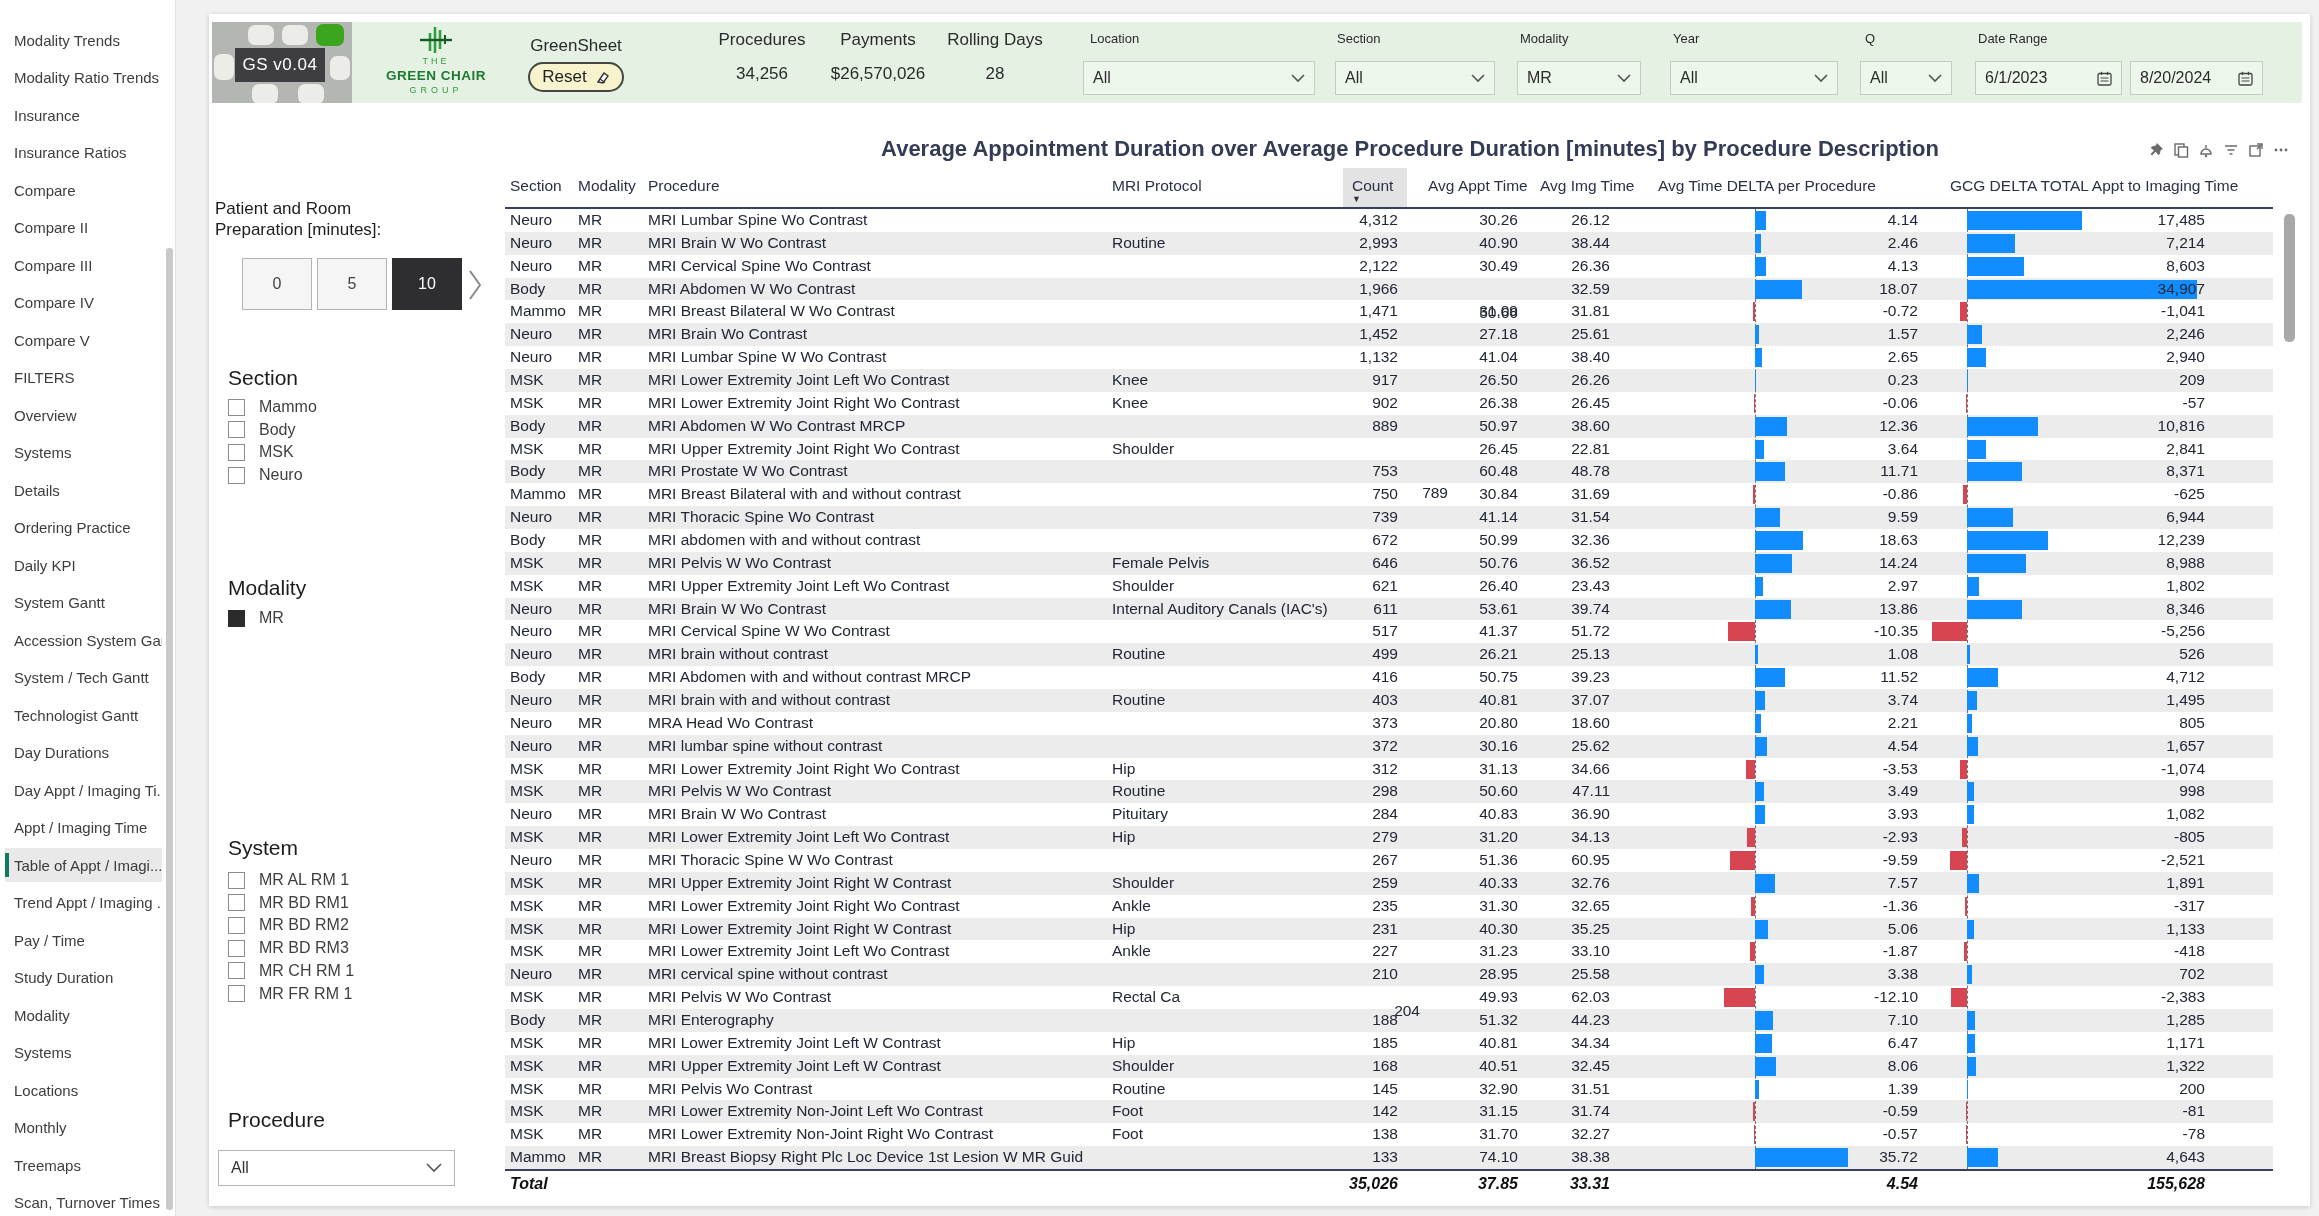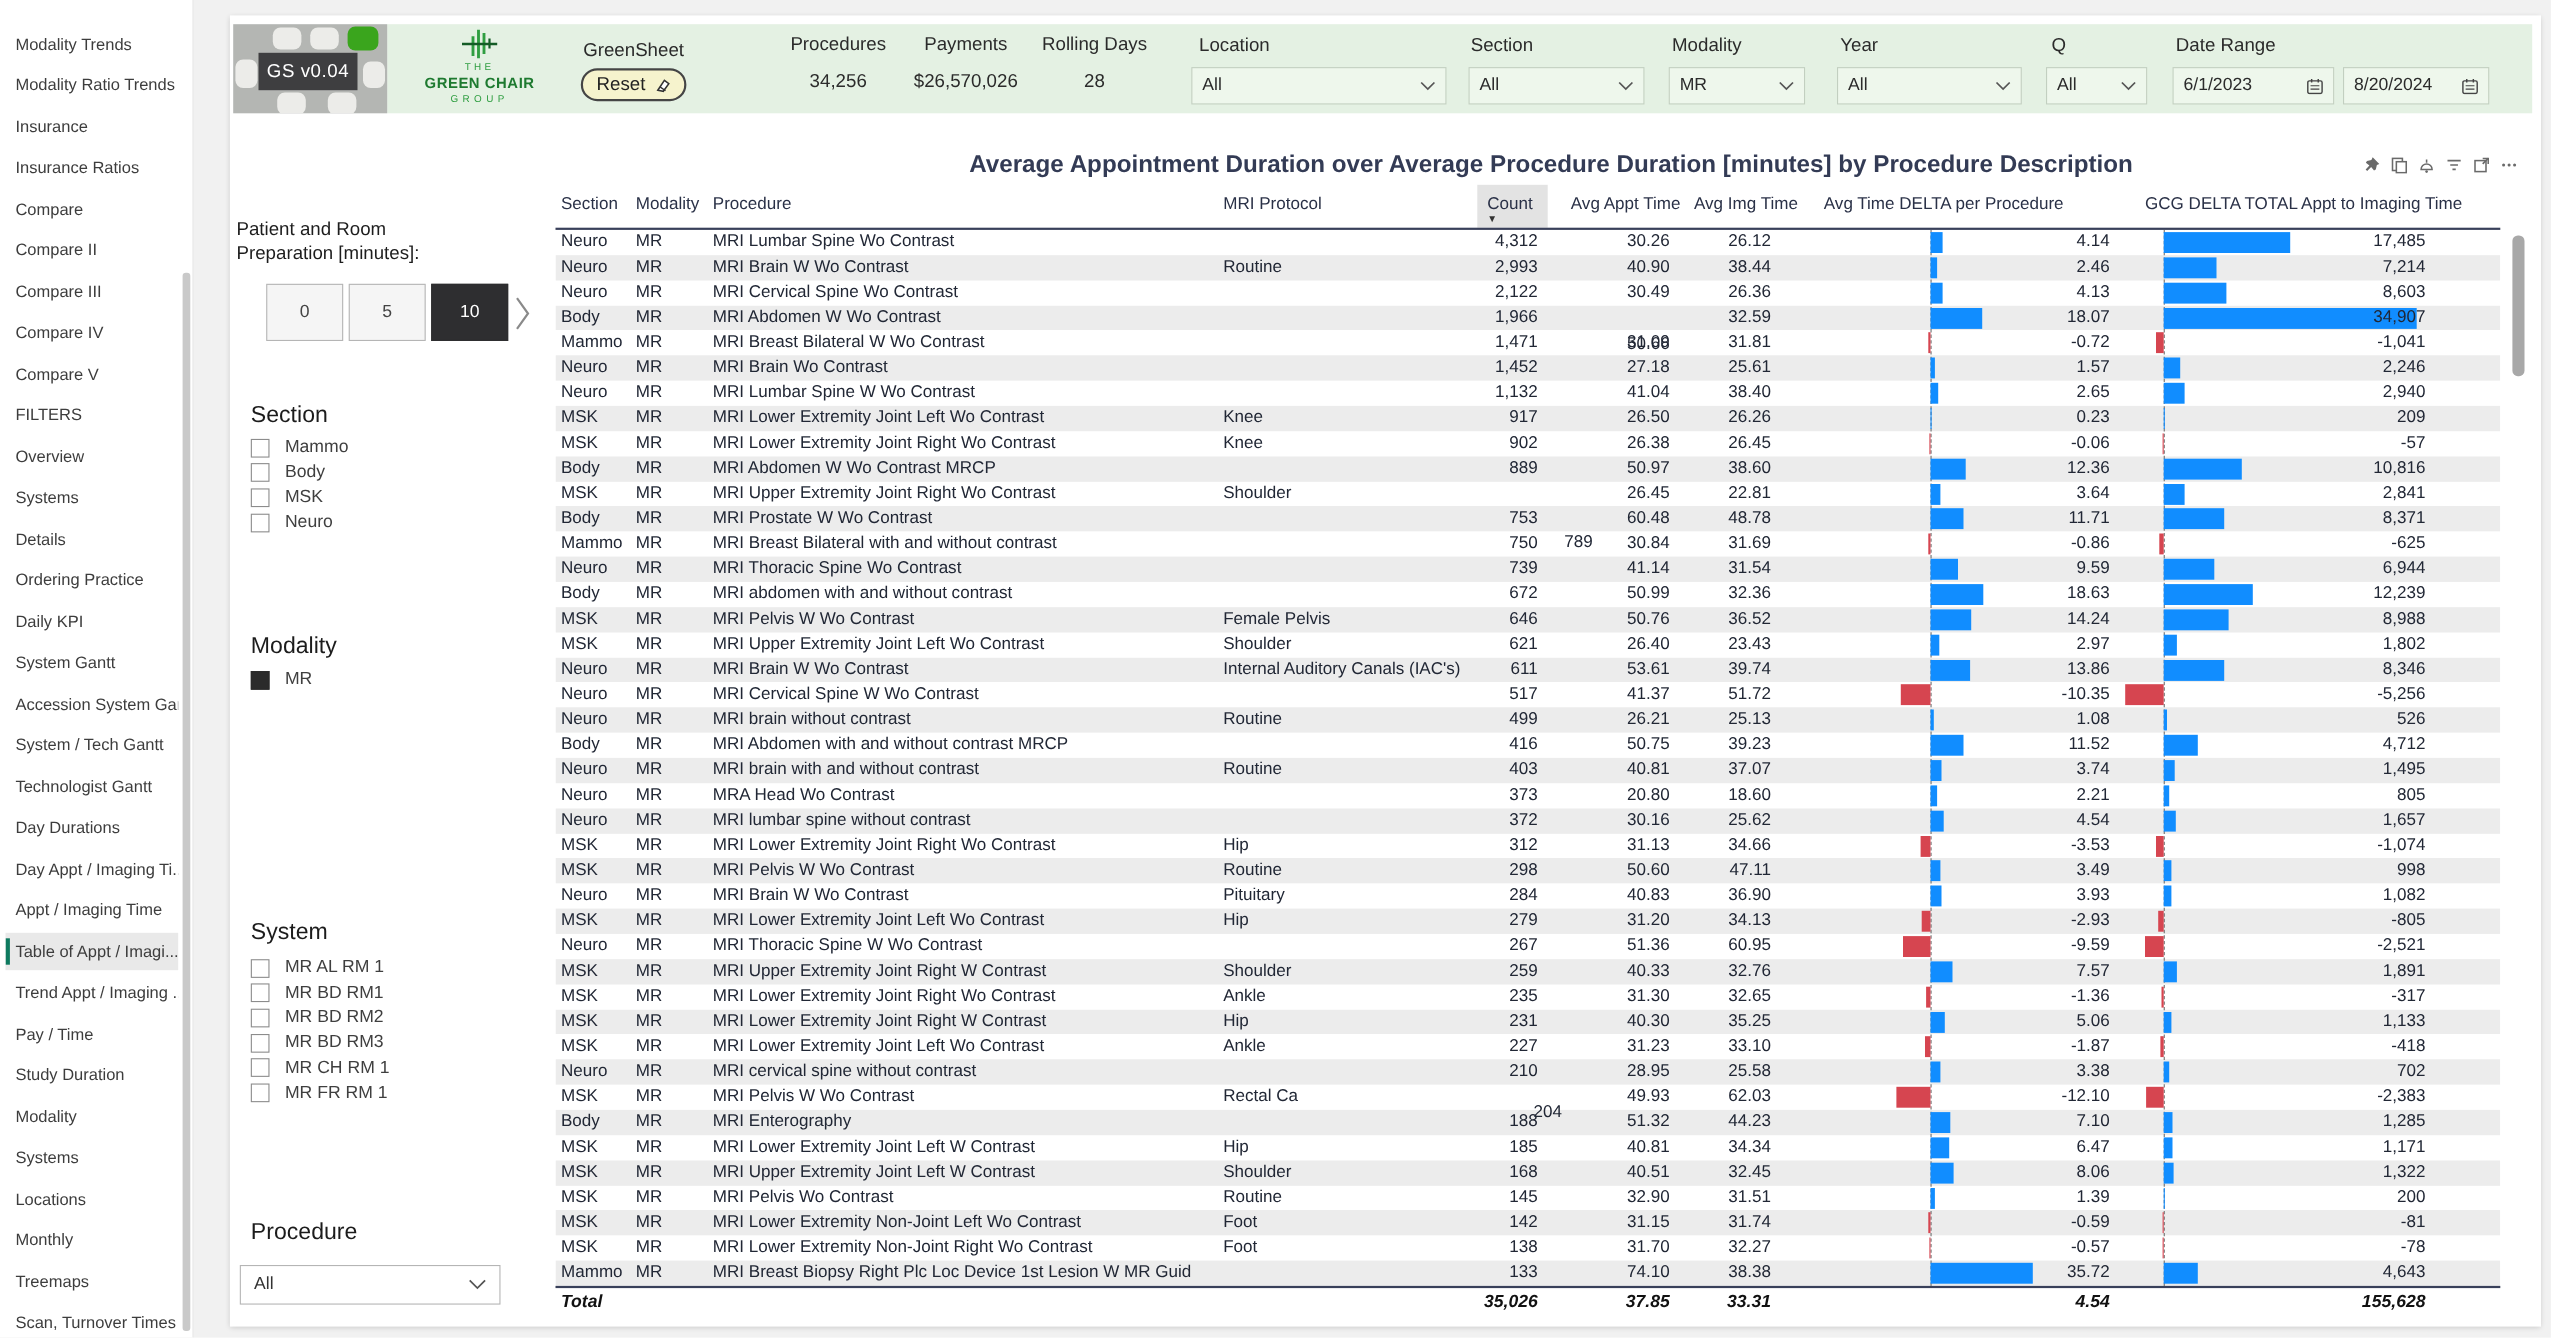--- a/index.html
+++ b/index.html
@@ -27,21 +27,21 @@
   #logo .l1{font-size:9px;letter-spacing:3px;margin-top:2px;}
   #logo .l2{font-size:13.5px;font-weight:bold;letter-spacing:.5px;margin-top:3px;color:#1e7a30;}
   #logo .l3{font-size:9px;letter-spacing:4px;margin-top:3px;}
   #gs-label{left:518px;top:36px;width:116px;text-align:center;font-size:17px;color:#2a2a2a;}
   #reset-btn{left:528px;top:62px;width:96px;height:30px;border:2.5px solid #454545;border-radius:17px;
              background:#f6f3cd;display:flex;align-items:center;justify-content:center;gap:8px;
              font-size:17px;color:#222;cursor:pointer;box-sizing:border-box;}
   .stat{position:absolute;text-align:center;color:#2b2b2b;}
   .stat .lb{font-size:17px;}
   .stat .vl{font-size:17px;margin-top:14px;}
-  .flabel{position:absolute;top:31px;font-size:17px;color:#2b2b2b;}
+  .flabel{position:absolute;top:31px;font-size:13px;color:#2b2b2b;}
   .fbox{position:absolute;top:61px;height:34px;border:1px solid #c2cfc0;background:#eef7ec;
         box-sizing:border-box;display:flex;align-items:center;padding:0 9px;font-size:16px;
         color:#2b2b2b;cursor:pointer;}
   .fbox .sp{margin-left:auto;}
   
   .ptitle{position:absolute;font-size:17px;color:#1d1d1d;line-height:21px;}
   .gtitle{position:absolute;font-size:21px;color:#1c1c1c;}
   .pbtn{position:absolute;top:258px;width:70px;height:52px;border:1px solid #b5b5b5;background:#f5f5f5;
         font-size:16px;color:#444;display:flex;align-items:center;justify-content:center;cursor:pointer;box-sizing:border-box;}
   .pbtn.on{background:#2e2e30;border-color:#2e2e30;color:#fff;}

